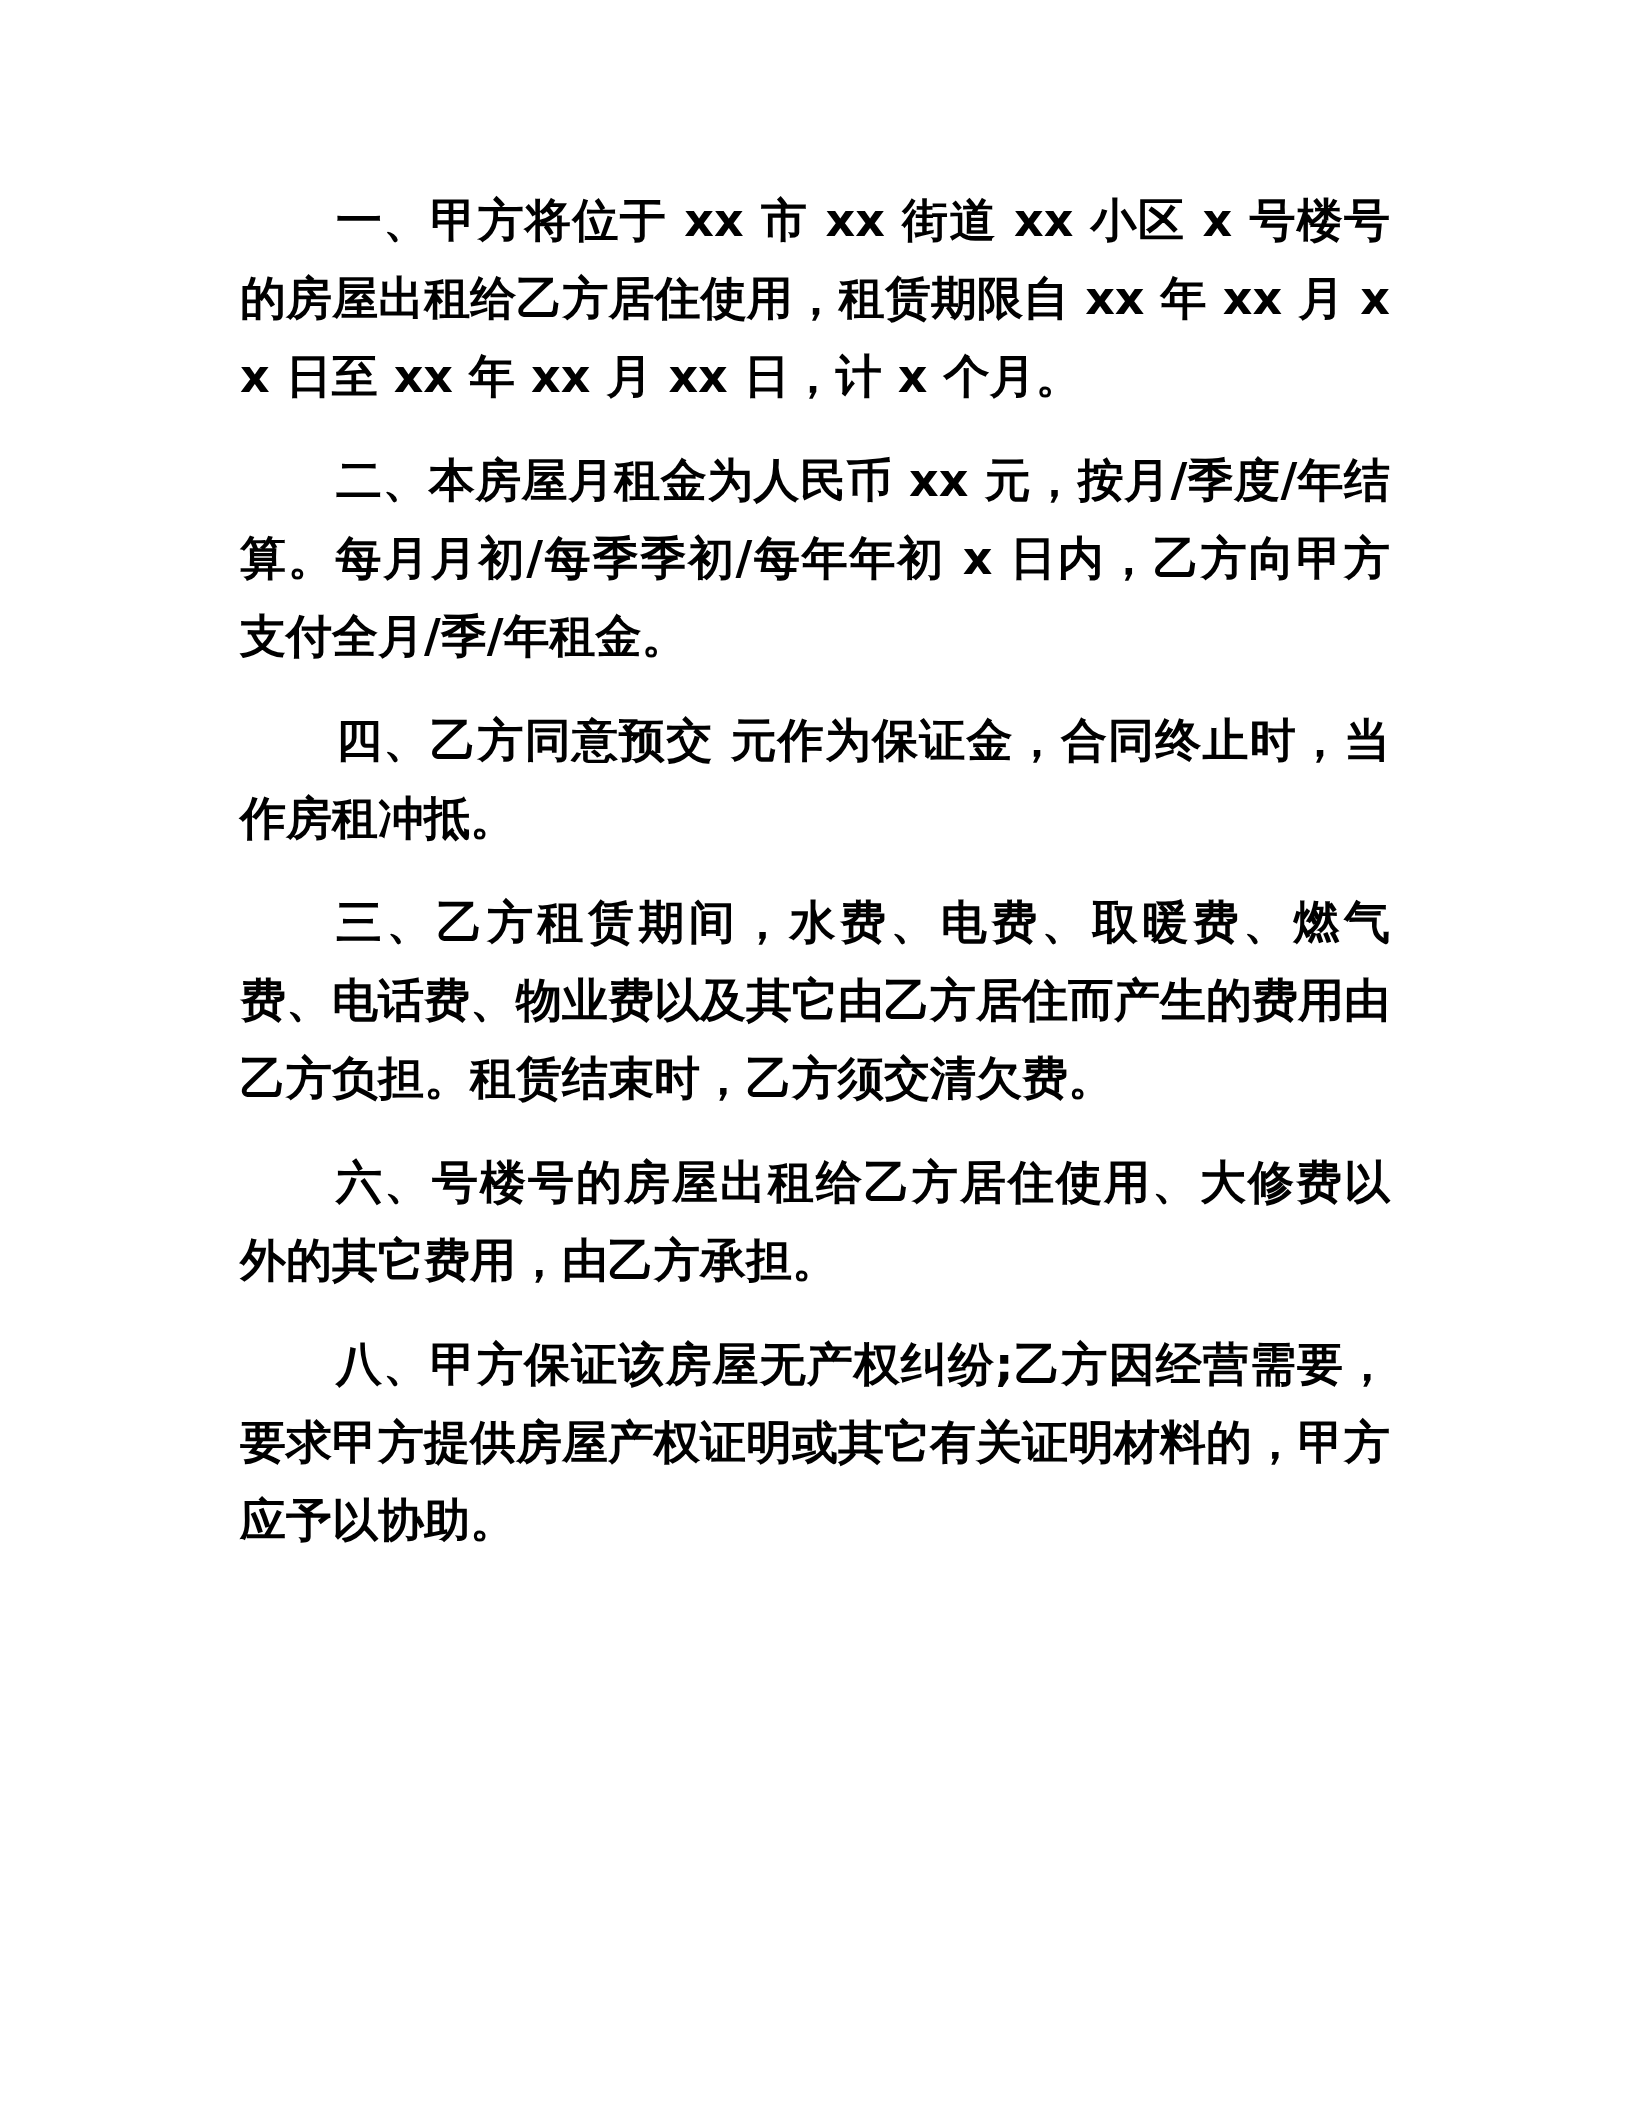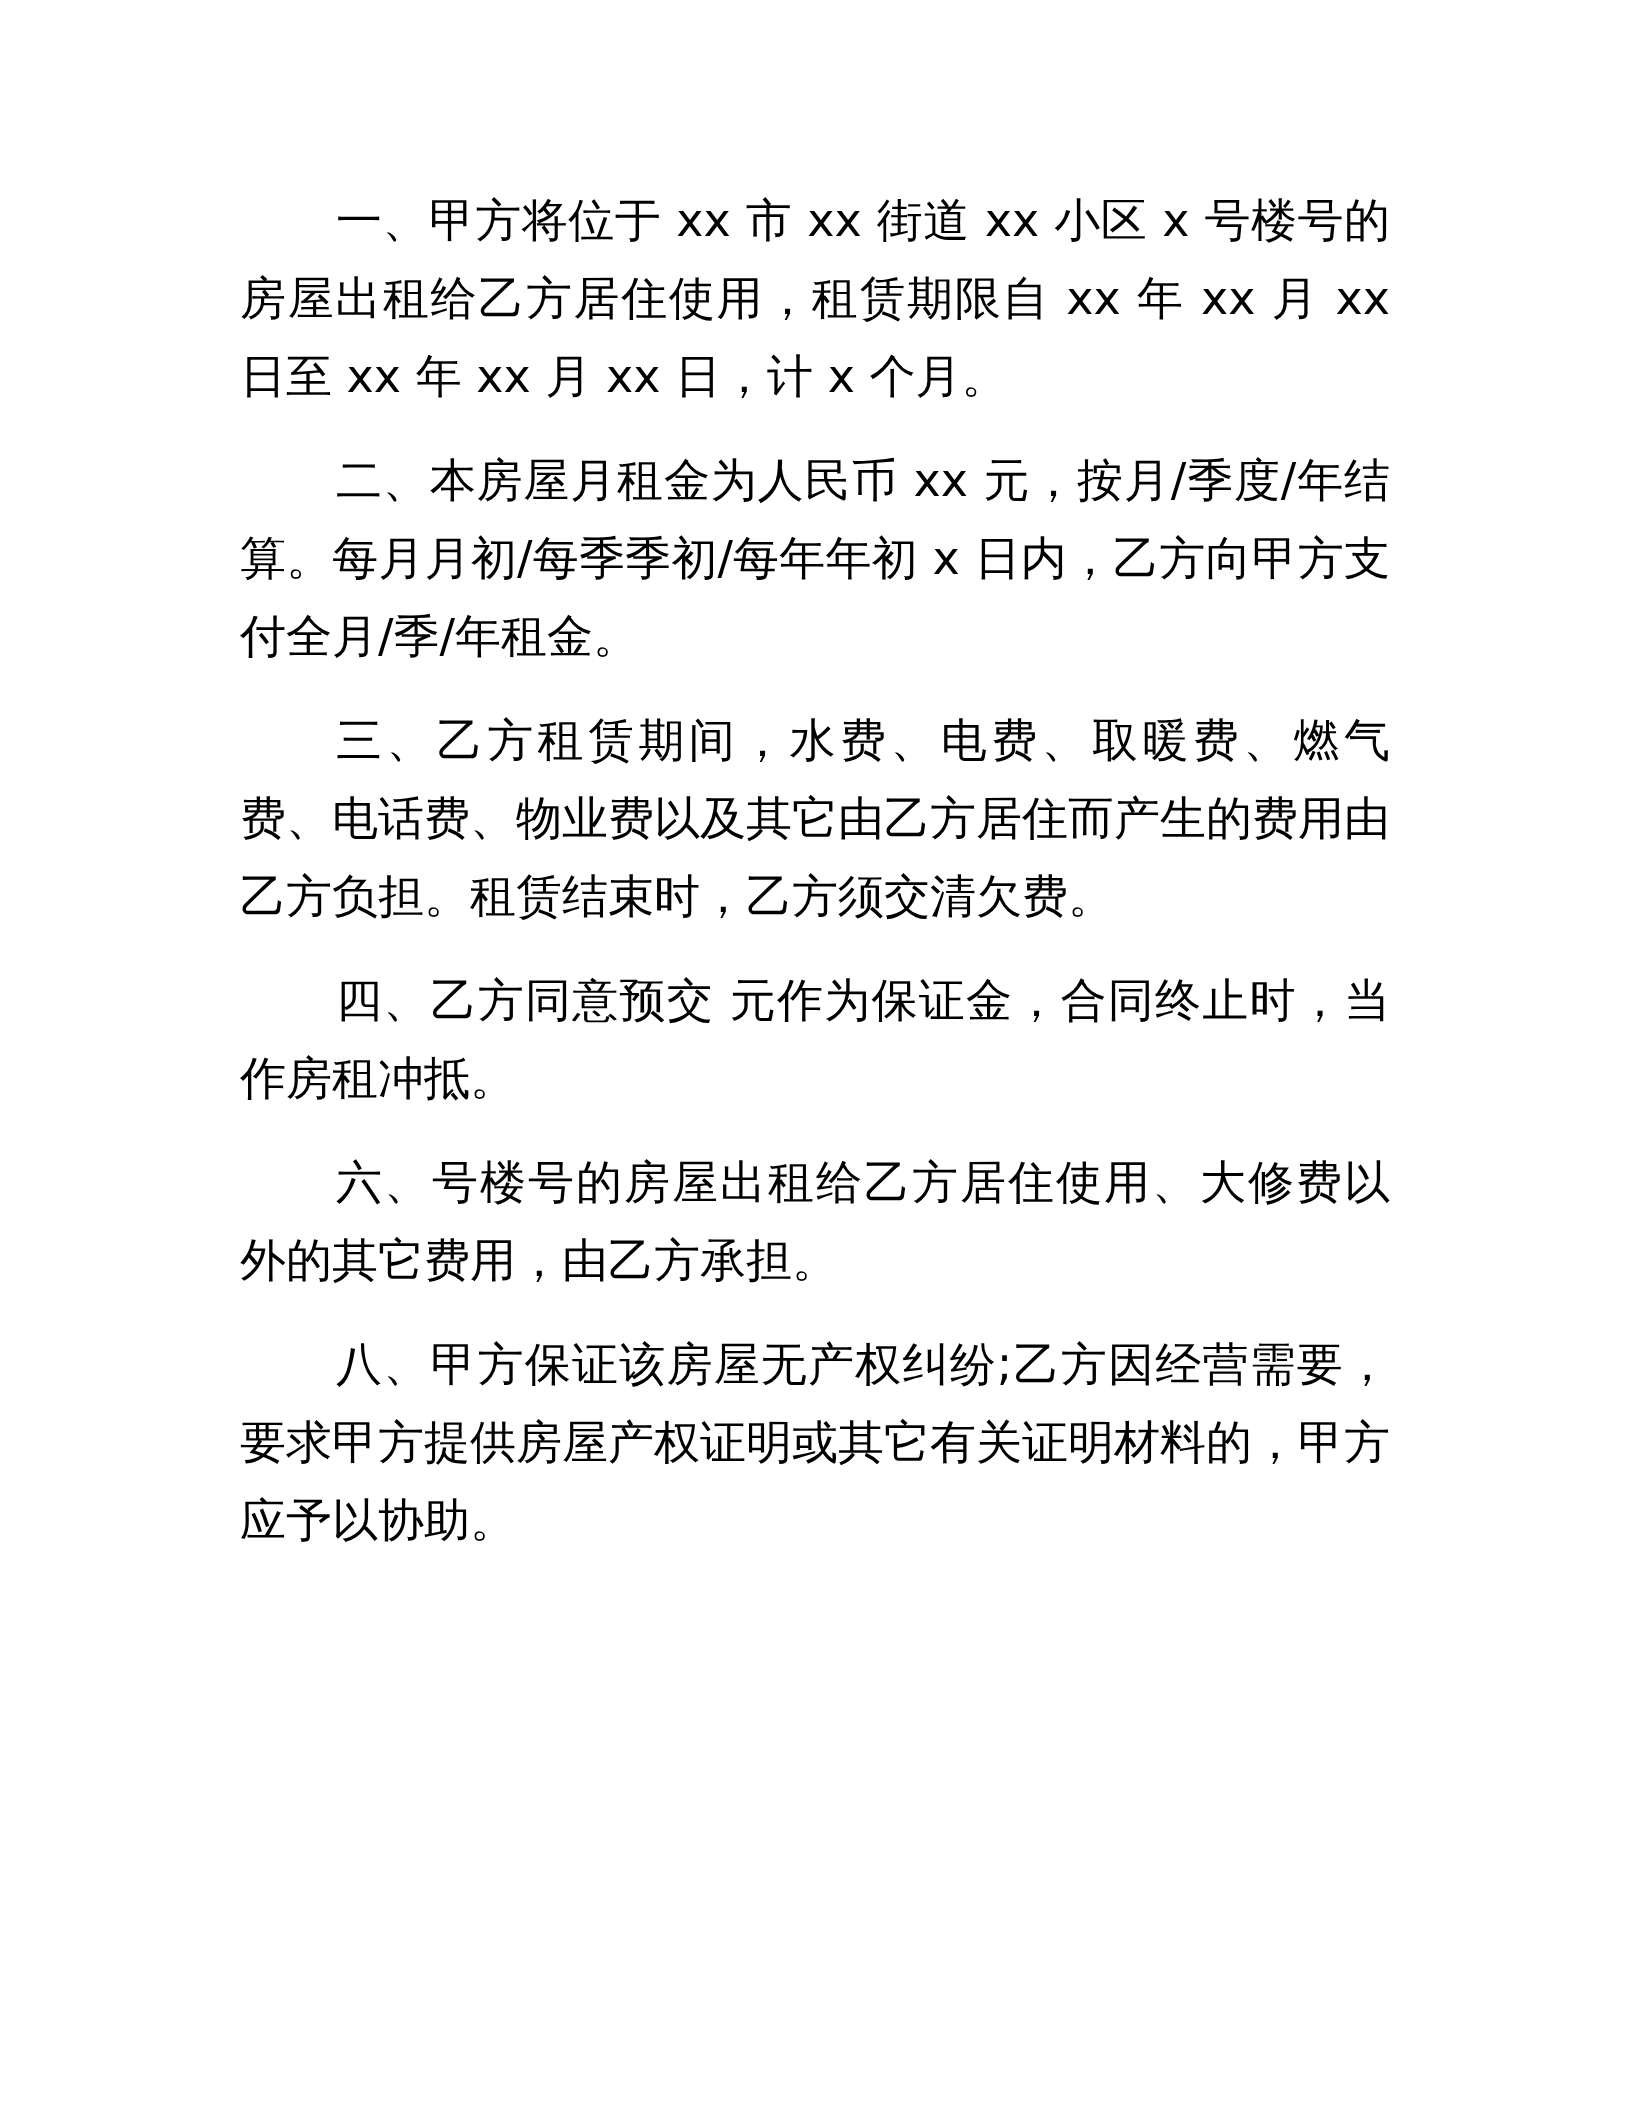--- a/index.html
+++ b/index.html
@@ -9,36 +9,36 @@
   }
   .page {
     position: relative;
     box-sizing: border-box;
     width: 1632px;
     height: 1548px;
     background: #ffffff;
     color: #000000;
     padding: 155px 242px 0 240px;
     font-family: "DejaVu Sans", sans-serif;
-    font-weight: normal;
+    font-weight: bold;
     font-size: 46px;
     line-height: 78px;
     text-align: justify;
     overflow: hidden;
   }
   .clause {
     margin: 26px 0;
     text-indent: 96px;
     word-break: break-all;
     overflow-wrap: break-word;
   }
 </style>
 </head>
 <body>
 
 <div class="page">
   <p class="clause">一、甲方将位于 xx 市 xx 街道 xx 小区 x 号楼号的房屋出租给乙方居住使用，租赁期限自 xx 年 xx 月 xx 日至 xx 年 xx 月 xx 日，计 x 个月。</p>
   <p class="clause">二、本房屋月租金为人民币 xx 元，按月/季度/年结算。每月月初/每季季初/每年年初 x 日内，乙方向甲方支付全月/季/年租金。</p>
+  <p class="clause">四、乙方同意预交 元作为保证金，合同终止时，当作房租冲抵。</p>
   <p class="clause">三、乙方租赁期间，水费、电费、取暖费、燃气费、电话费、物业费以及其它由乙方居住而产生的费用由乙方负担。租赁结束时，乙方须交清欠费。</p>
-  <p class="clause">四、乙方同意预交 元作为保证金，合同终止时，当作房租冲抵。</p>
   <p class="clause">六、号楼号的房屋出租给乙方居住使用、大修费以外的其它费用，由乙方承担。</p>
   <p class="clause">八、甲方保证该房屋无产权纠纷;乙方因经营需要，要求甲方提供房屋产权证明或其它有关证明材料的，甲方应予以协助。</p>
 </div>
 
 </body></html>

